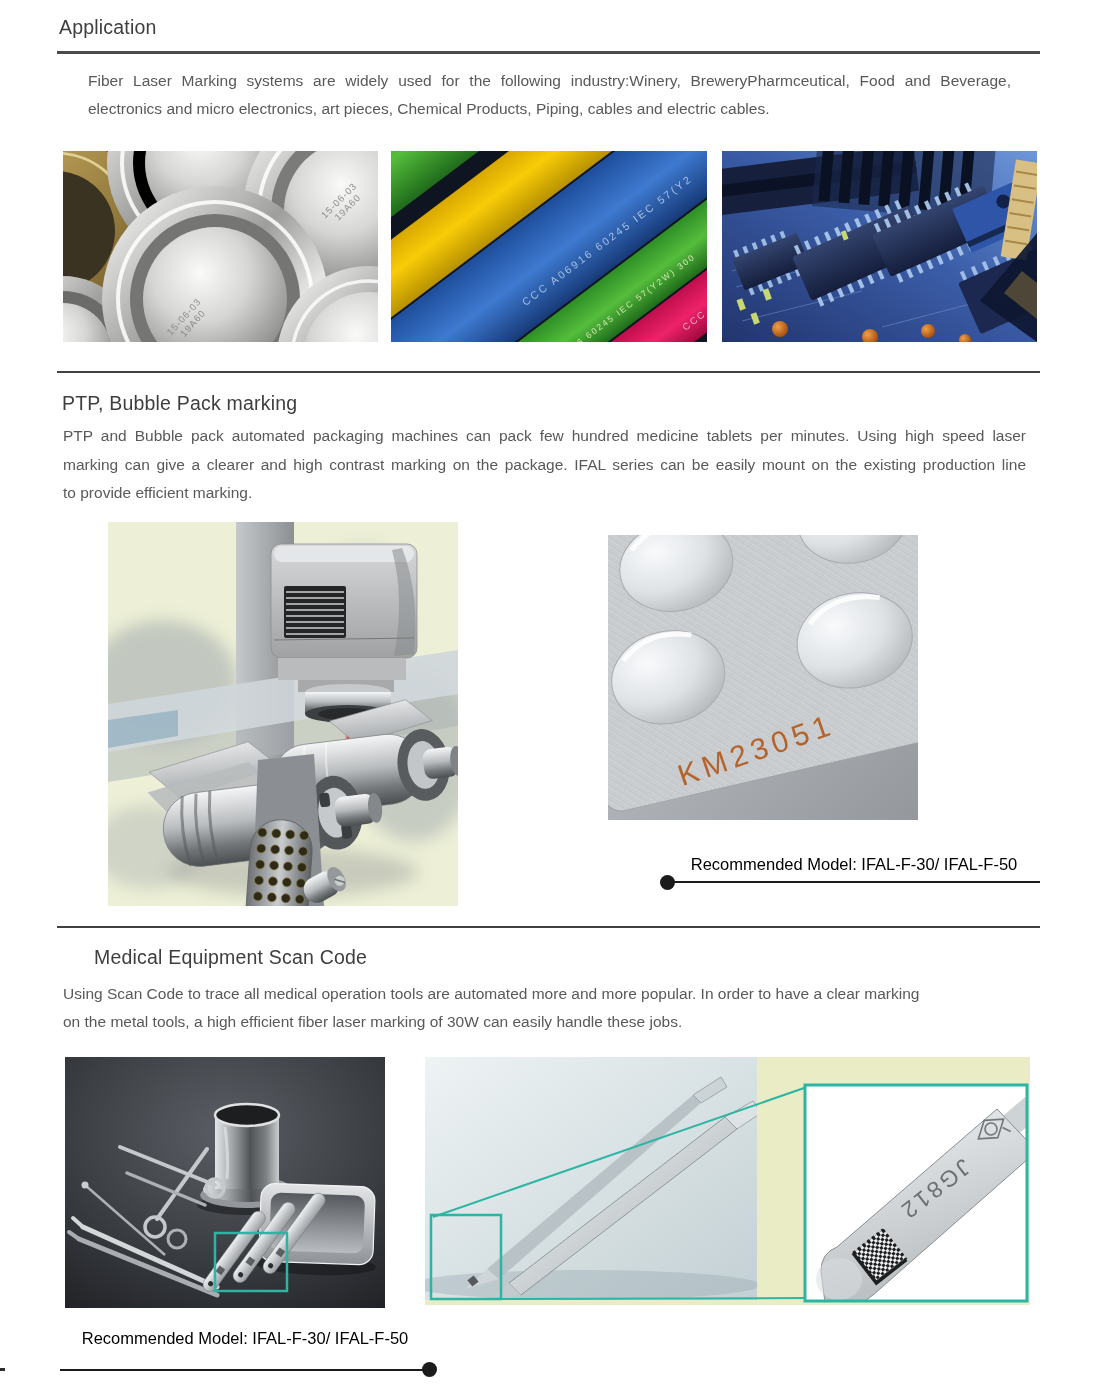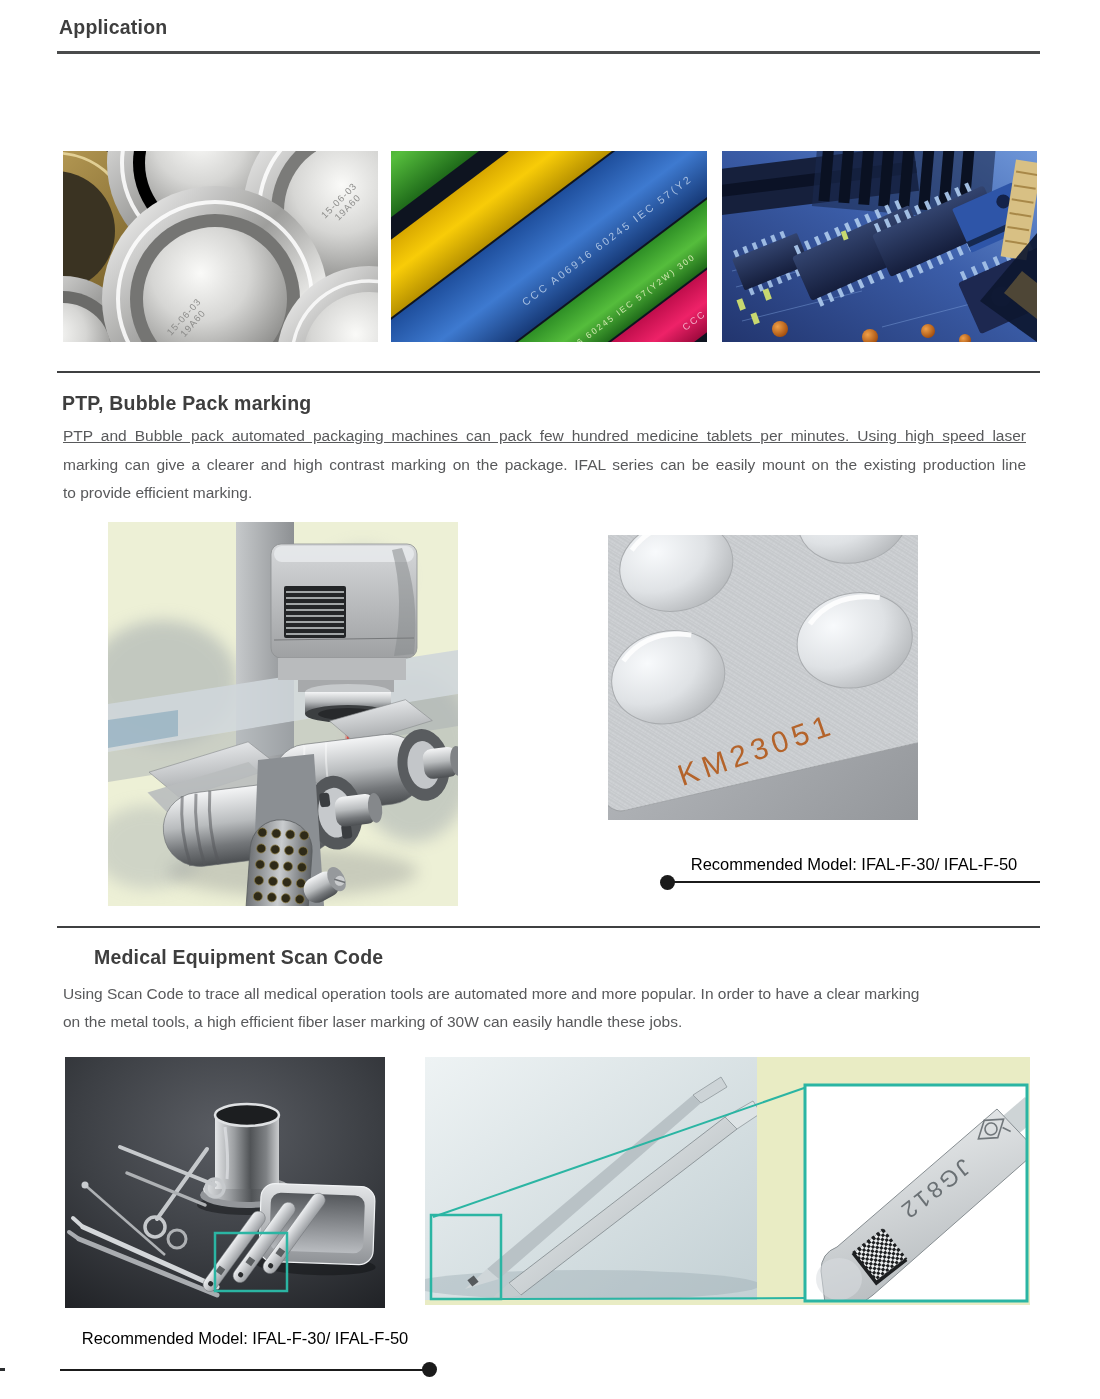--- a/index.html
+++ b/index.html
@@ -1,39 +1,43 @@
 <!DOCTYPE html>
 <html><head>
 <meta charset="utf-8">
 <style>
   html,body{margin:0;padding:0;background:#ffffff;}
   #page{position:relative;width:1100px;height:1399px;background:#ffffff;overflow:hidden;
         font-family:"Liberation Sans", sans-serif;}
   .abs{position:absolute;}
-  .sec-title{position:absolute;font-size:19.5px;font-weight:700;color:#3e3e3e;letter-spacing:.2px;}
+  .sec-title{position:absolute;font-size:19.5px;font-weight:400;color:#3e3e3e;letter-spacing:.2px;}
   .rule{position:absolute;background:#3f4041;}
   .body-line{font-size:15.5px;color:#58595b;line-height:28px;white-space:nowrap;}
   .body-wrap{position:absolute;}
   .jline{white-space:normal;text-align:justify;text-align-last:justify;}
   .photo{position:absolute;top:151px;height:191px;overflow:hidden;}
   .img-box{position:absolute;overflow:hidden;}
   .rec-label{position:absolute;font-size:16.5px;color:#000000;text-align:center;}
   .rec-line{position:absolute;height:2px;background:#1b1b1b;}
   .rec-dot{position:absolute;width:15px;height:15px;border-radius:50%;background:#1b1b1b;}
   svg{display:block;}
   svg text{font-family:"Liberation Sans", sans-serif;}
 </style>
 </head>
 <body>
 
 <div id="page">
 
   <div class="sec-title" style="left:59px;top:16px;">Application</div>
   <div class="rule" style="left:57px;top:51px;width:983px;height:3px;background:#4a4b4c;"></div>
 
+  <div class="body-wrap" style="left:88px;top:67px;width:923px;">
+    <div class="body-line jline">Fiber Laser Marking systems are widely used for the following industry:Winery, BreweryPharmceutical, Food and Beverage,</div>
+    <div class="body-line" style="white-space:normal;">electronics and micro electronics, art pieces, Chemical Products, Piping, cables and electric cables.</div>
+  </div>
 
   <div class="photo" style="left:63px;width:315px;">
     <svg width="315" height="191" viewBox="0 0 315 191">
       <defs>
         <radialGradient id="cgDome" cx="40%" cy="32%" r="75%">
           <stop offset="0" stop-color="#fafaf8"></stop>
             <stop offset=".45" stop-color="#d6d6d4"></stop>
           <stop offset=".75" stop-color="#a9a9a7"></stop>
             <stop offset="1" stop-color="#858583"></stop>
         </radialGradient>
@@ -298,21 +302,21 @@
         <rect x="30" y="162" width="6" height="11" transform="rotate(-20 33 167)"></rect>
         <rect x="120" y="80" width="5" height="9" transform="rotate(-20 122 84)"></rect>
       </g>
     </svg>
   </div>
 
   <div class="rule" style="left:57px;top:371px;width:983px;height:2px;"></div>
   <div class="sec-title" style="left:62px;top:392px;">PTP, Bubble Pack marking</div>
 
   <div class="body-wrap" style="left:63px;top:422px;width:963px;">
-    <div class="body-line jline" style="line-height:28.5px;text-decoration:underline;">PTP and Bubble pack automated packaging machines can pack few hundred medicine tablets per minutes. Using high speed laser</div>
+    <div class="body-line jline" style="line-height:28.5px;">PTP and Bubble pack automated packaging machines can pack few hundred medicine tablets per minutes. Using high speed laser</div>
     <div class="body-line jline" style="line-height:28.5px;">marking can give a clearer and high contrast marking on the package. IFAL series can be easily mount on the existing production line</div>
     <div class="body-line" style="line-height:28.5px;white-space:normal;">to provide efficient marking.</div>
   </div>
 
   <div class="img-box" style="left:108px;top:522px;width:350px;height:384px;">
     <svg width="350" height="384" viewBox="0 0 350 384">
       <defs>
         <linearGradient id="metalV" x1="0" y1="0" x2="0" y2="1">
           <stop offset="0" stop-color="#f4f5f6"></stop>
             <stop offset=".45" stop-color="#b9bcbe"></stop>

